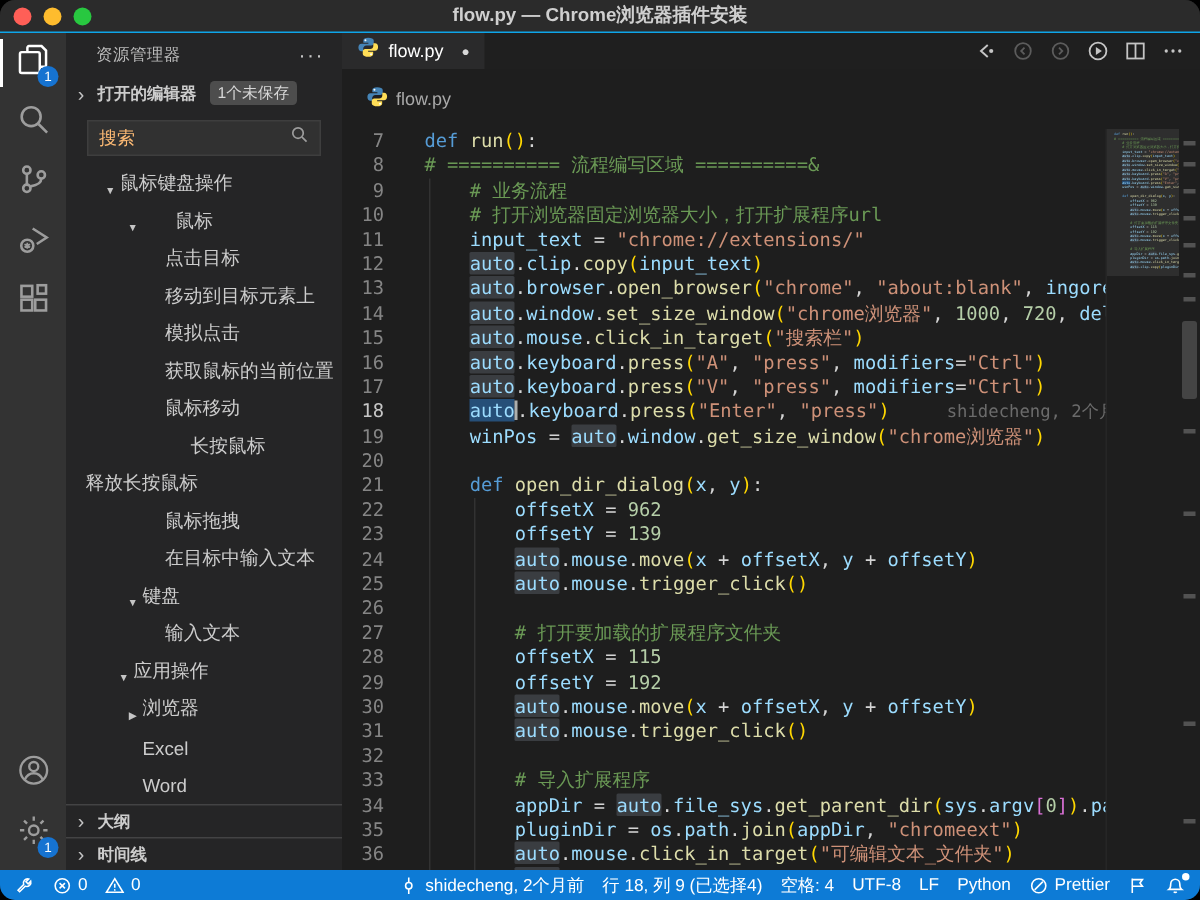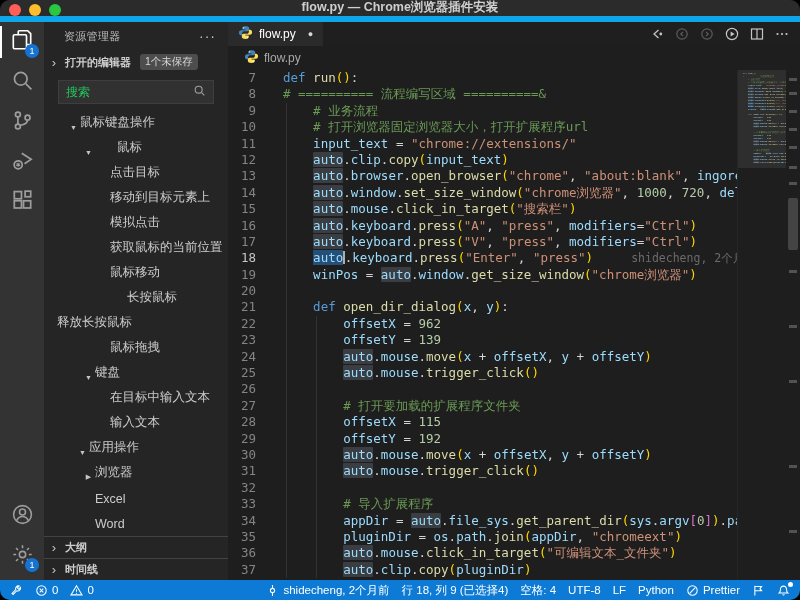--- a/index.html
+++ b/index.html
@@ -1,21 +1,21 @@
 <!DOCTYPE html>
 <html><head>
 <meta charset="utf-8">
 <style>
   * { margin:0; padding:0; box-sizing:border-box; }
   html,body { background:#000; width:800px; height:600px; overflow:hidden; }
   body { font-family:"Liberation Sans", sans-serif; }
   #window { position:relative; width:800px; height:600px; border-radius:10px; overflow:hidden; background:#1e1e1e; }
 
   
-  .titlebar { position:absolute; top:0; left:0; right:0; height:22px; background:#2b2b2b; display:flex; align-items:flex-end; border-bottom:6px solid #0ea5e9; }
+  .titlebar { position:absolute; top:0; left:0; right:0; height:22px; background:#2b2b2b; display:flex; align-items:center; border-bottom:1px solid #0ea5e9; }
   .traffic { display:flex; gap:8px; padding-left:9px; }
   .tl { width:12px; height:12px; border-radius:50%; }
   .tl.red{background:#ff5f57;} .tl.yellow{background:#febc2e;} .tl.green{background:#28c840;}
   .win-title { position:absolute; left:0; right:0; text-align:center; font-size:12.5px; font-weight:bold; color:#cfcfcf; pointer-events:none; }
 
   
   .main { position:absolute; top:22px; left:0; right:0; bottom:20px; display:flex; }
 
   .activitybar { width:44px; background:#333333; display:flex; flex-direction:column; align-items:center; position:relative; }
   .act-item { position:relative; width:44px; height:40px; display:flex; align-items:center; justify-content:center; color:#9d9d9d; cursor:pointer; }
@@ -26,30 +26,30 @@
 
   .sidebar { width:184px; background:#252526; position:relative; color:#cccccc; overflow:hidden; }
   .sb-header { height:28px; display:flex; align-items:center; justify-content:space-between; padding:0 12px 0 20px; }
   .sb-title { font-size:11px; color:#bbbbbb; letter-spacing:.3px; }
   .sb-more { color:#c5c5c5; font-size:14px; letter-spacing:1px; cursor:pointer; }
   .sb-openeditors { height:24px; display:flex; align-items:center; gap:5px; padding-left:4px; }
   .chev { color:#c5c5c5; font-size:13px; width:12px; text-align:center; }
   .sb-sec-label { font-size:11px; font-weight:bold; color:#cccccc; }
   .badge-dark { background:#4d4d4d; color:#d6d6d6; font-size:10.5px; padding:1px 5px; border-radius:3px; margin-left:4px; }
   .sb-search { margin:6px 14px 0 14px; height:24px; background:#313131; border:1px solid #3e3e3e; display:flex; align-items:center; justify-content:space-between; padding:0 7px; }
-  .sb-search .ph { color:#22c55e; font-size:12px; }
+  .sb-search .ph { color:#fdba74; font-size:12px; }
   .sb-search .mag { color:#9d9d9d; }
   .tree { position:absolute; top:84px; left:0; right:0; }
   .tree-row { height:25px; display:flex; align-items:flex-end; font-size:12.5px; color:#cccccc; cursor:pointer; white-space:nowrap; }
   .tree-arrow { width:13px; text-align:center; font-size:7px; color:#c5c5c5; flex:none; }
   .sb-bottom { position:absolute; left:0; right:0; bottom:0; }
   .sb-bsec { height:22px; display:flex; align-items:center; gap:5px; padding-left:4px; border-top:1px solid rgba(204,204,204,.18); }
 
   
-  .editor { flex:1; display:flex; flex-direction:column; background:#1e1e1e; min-width:0; position:relative; }
+  .editor { flex:1; display:flex; flex-direction:column; background:#1e1e1e; min-width:0; position:relative;gap:8px; }
   .tabbar { height:24px; background:#1f1f1f; display:flex; align-items:stretch; }
   .tab { background:#2a2a2b; display:flex; align-items:center; gap:6px; padding:0 10px; cursor:pointer; }
   .tab-label { font-size:12px; color:#ffffff; }
   .tab-dot { color:#d8d8d8; font-size:9px; margin-left:6px; }
   .ed-actions { margin-left:auto; display:flex; align-items:center; gap:9px; padding-right:10px; color:#c5c5c5; }
   .ed-actions .dim { color:#5c5c5c; }
   .ed-actions span { cursor:pointer; display:flex; }
   .breadcrumb { height:24px; display:flex; align-items:center; gap:5px; padding-left:16px; font-size:12px; color:#a9a9a9; }
 
   .code-area { position:relative; flex:1; overflow:hidden; font-family:"DejaVu Sans Mono", monospace; font-size:12.5px; }
@@ -205,27 +205,27 @@
             <span>长按鼠标</span>
           </div>
           <div class="tree-row" style="">
             <span class="tree-arrow"></span>
             <span>释放长按鼠标</span>
           </div>
           <div class="tree-row" style="padding-left: 53px;">
             <span class="tree-arrow"></span>
             <span>鼠标拖拽</span>
           </div>
+          <div class="tree-row" style="padding-left: 53px;">
+            <span class="tree-arrow"></span>
+            <span>在目标中输入文本</span>
+          </div>
           <div class="tree-row" style="padding-left: 38px;">
             <span class="tree-arrow">▼</span>
             <span>键盘</span>
-          </div>
-          <div class="tree-row" style="padding-left: 53px;">
-            <span class="tree-arrow"></span>
-            <span>在目标中输入文本</span>
           </div>
           <div class="tree-row" style="padding-left: 53px;">
             <span class="tree-arrow"></span>
             <span>输入文本</span>
           </div>
           <div class="tree-row" style="padding-left: 32px;">
             <span class="tree-arrow">▼</span>
             <span>应用操作</span>
           </div>
           <div class="tree-row" style="padding-left: 38px;">

